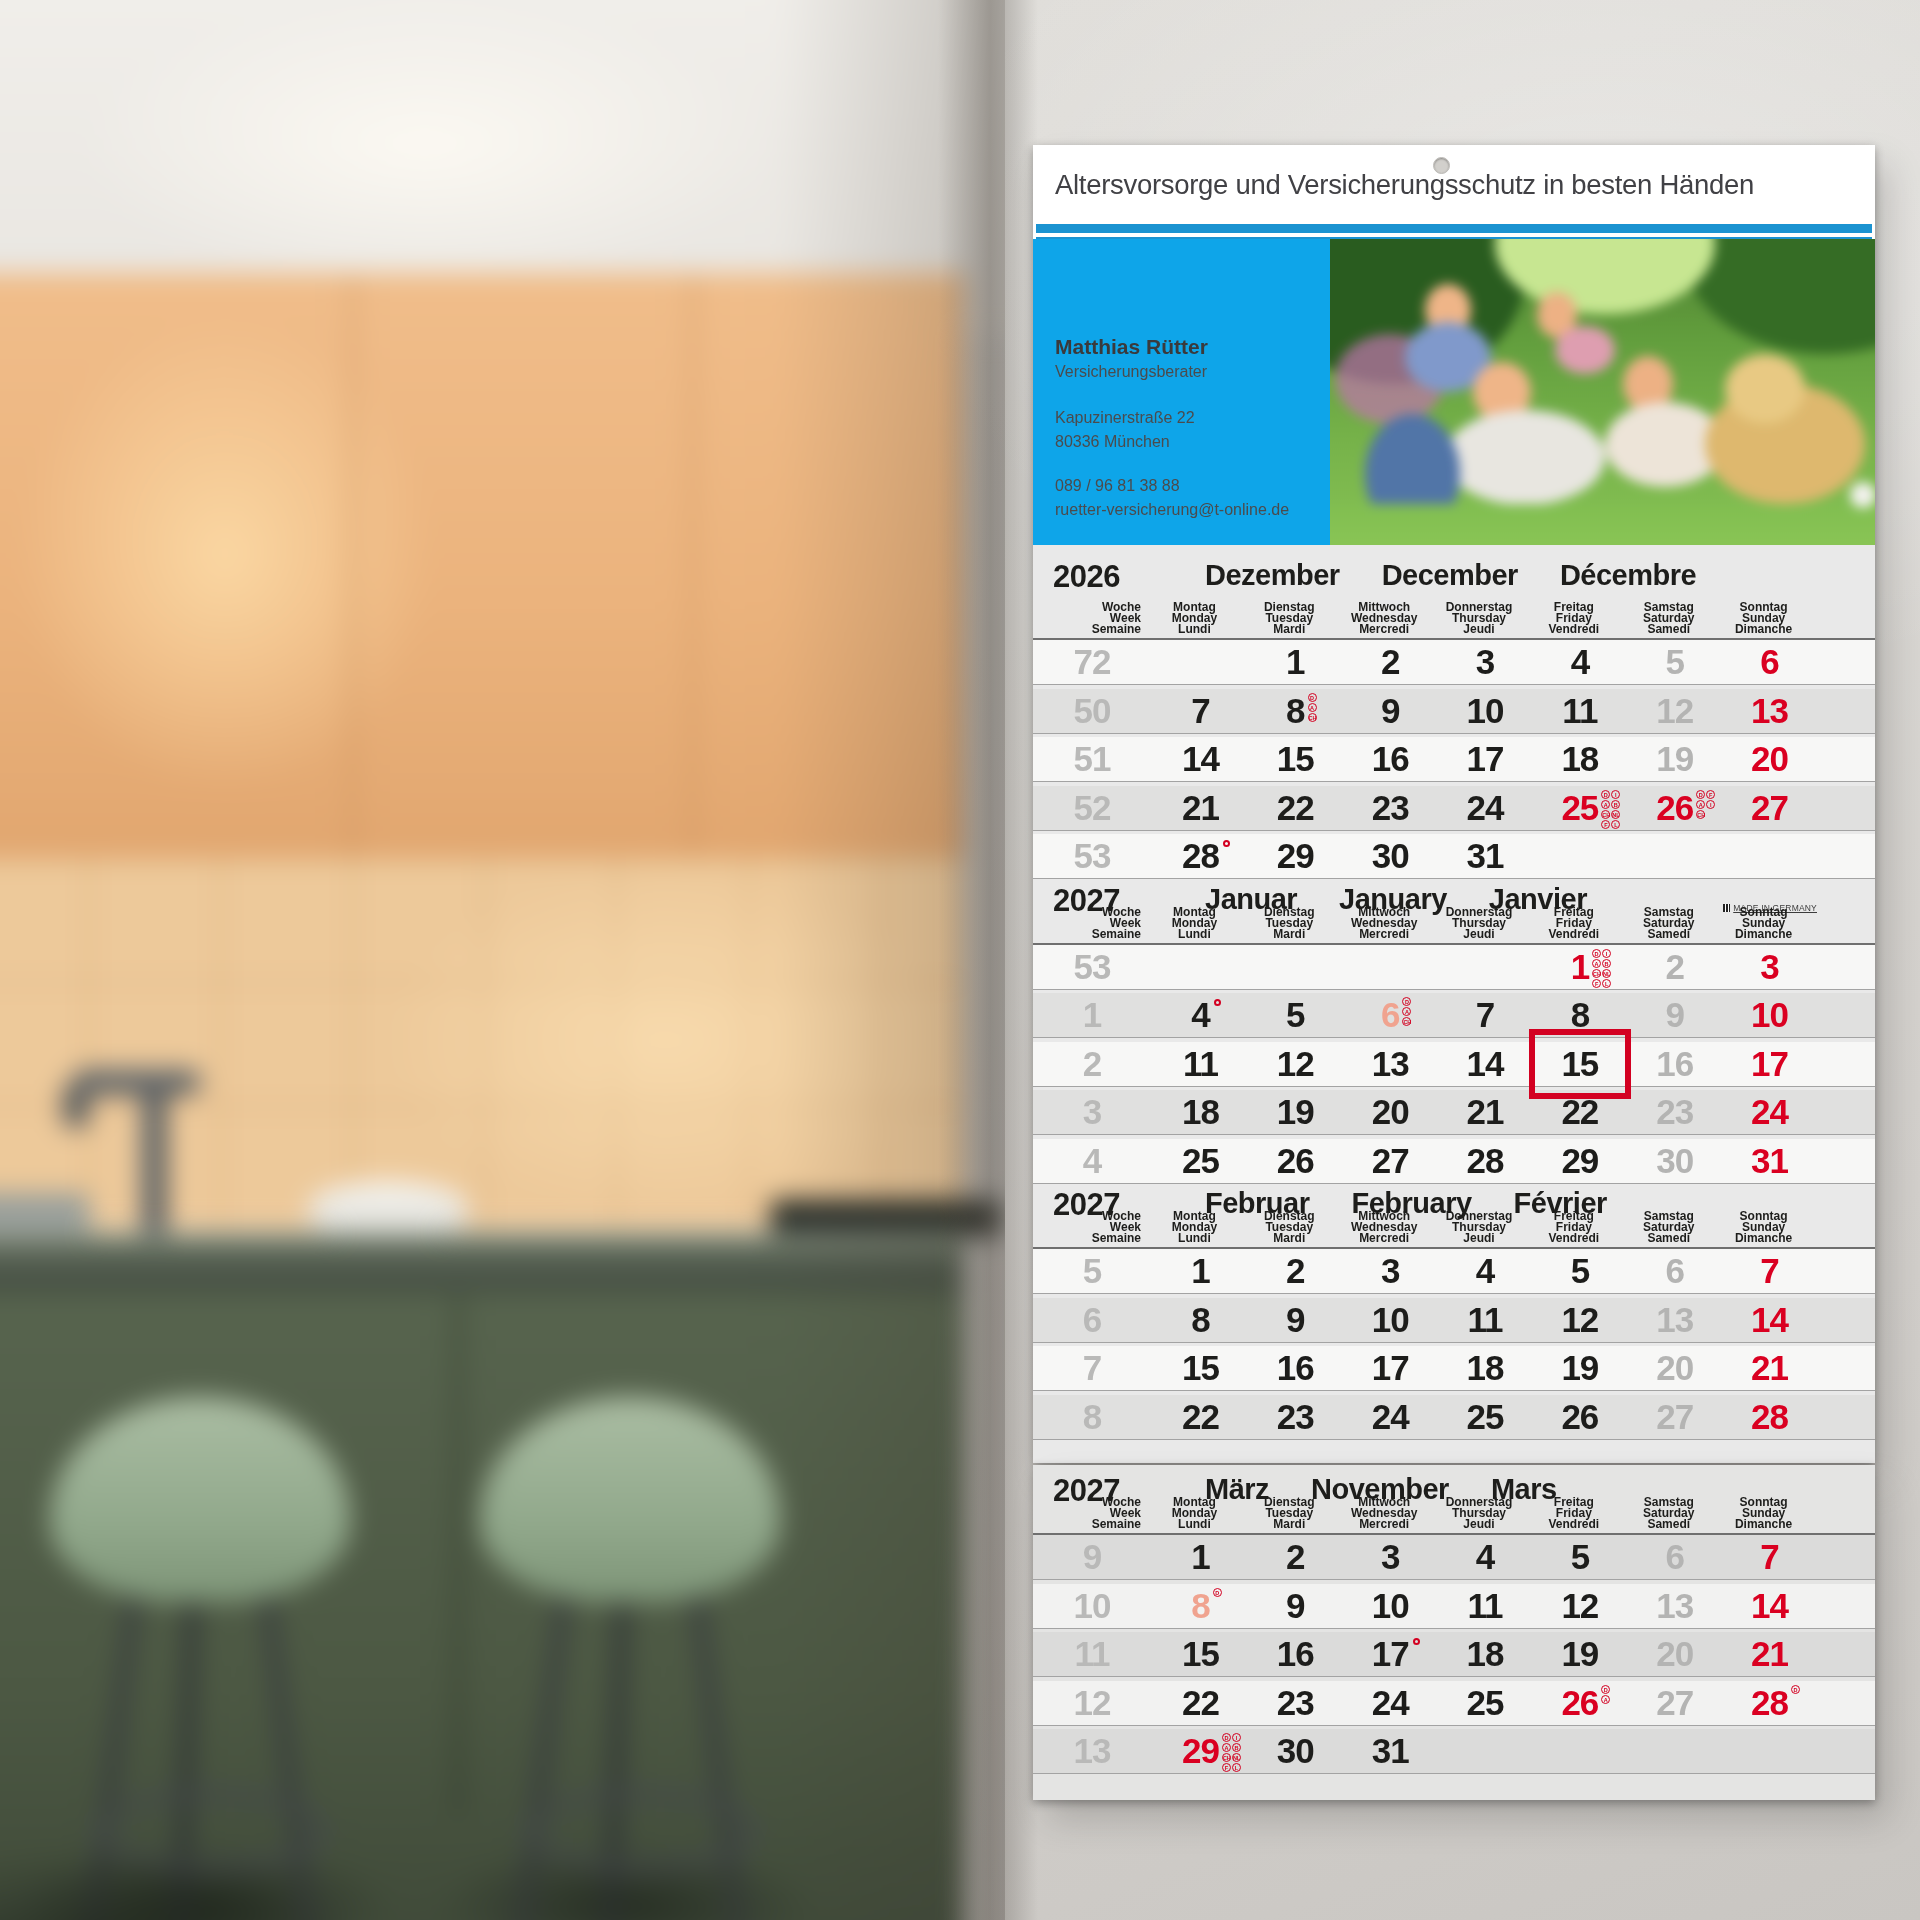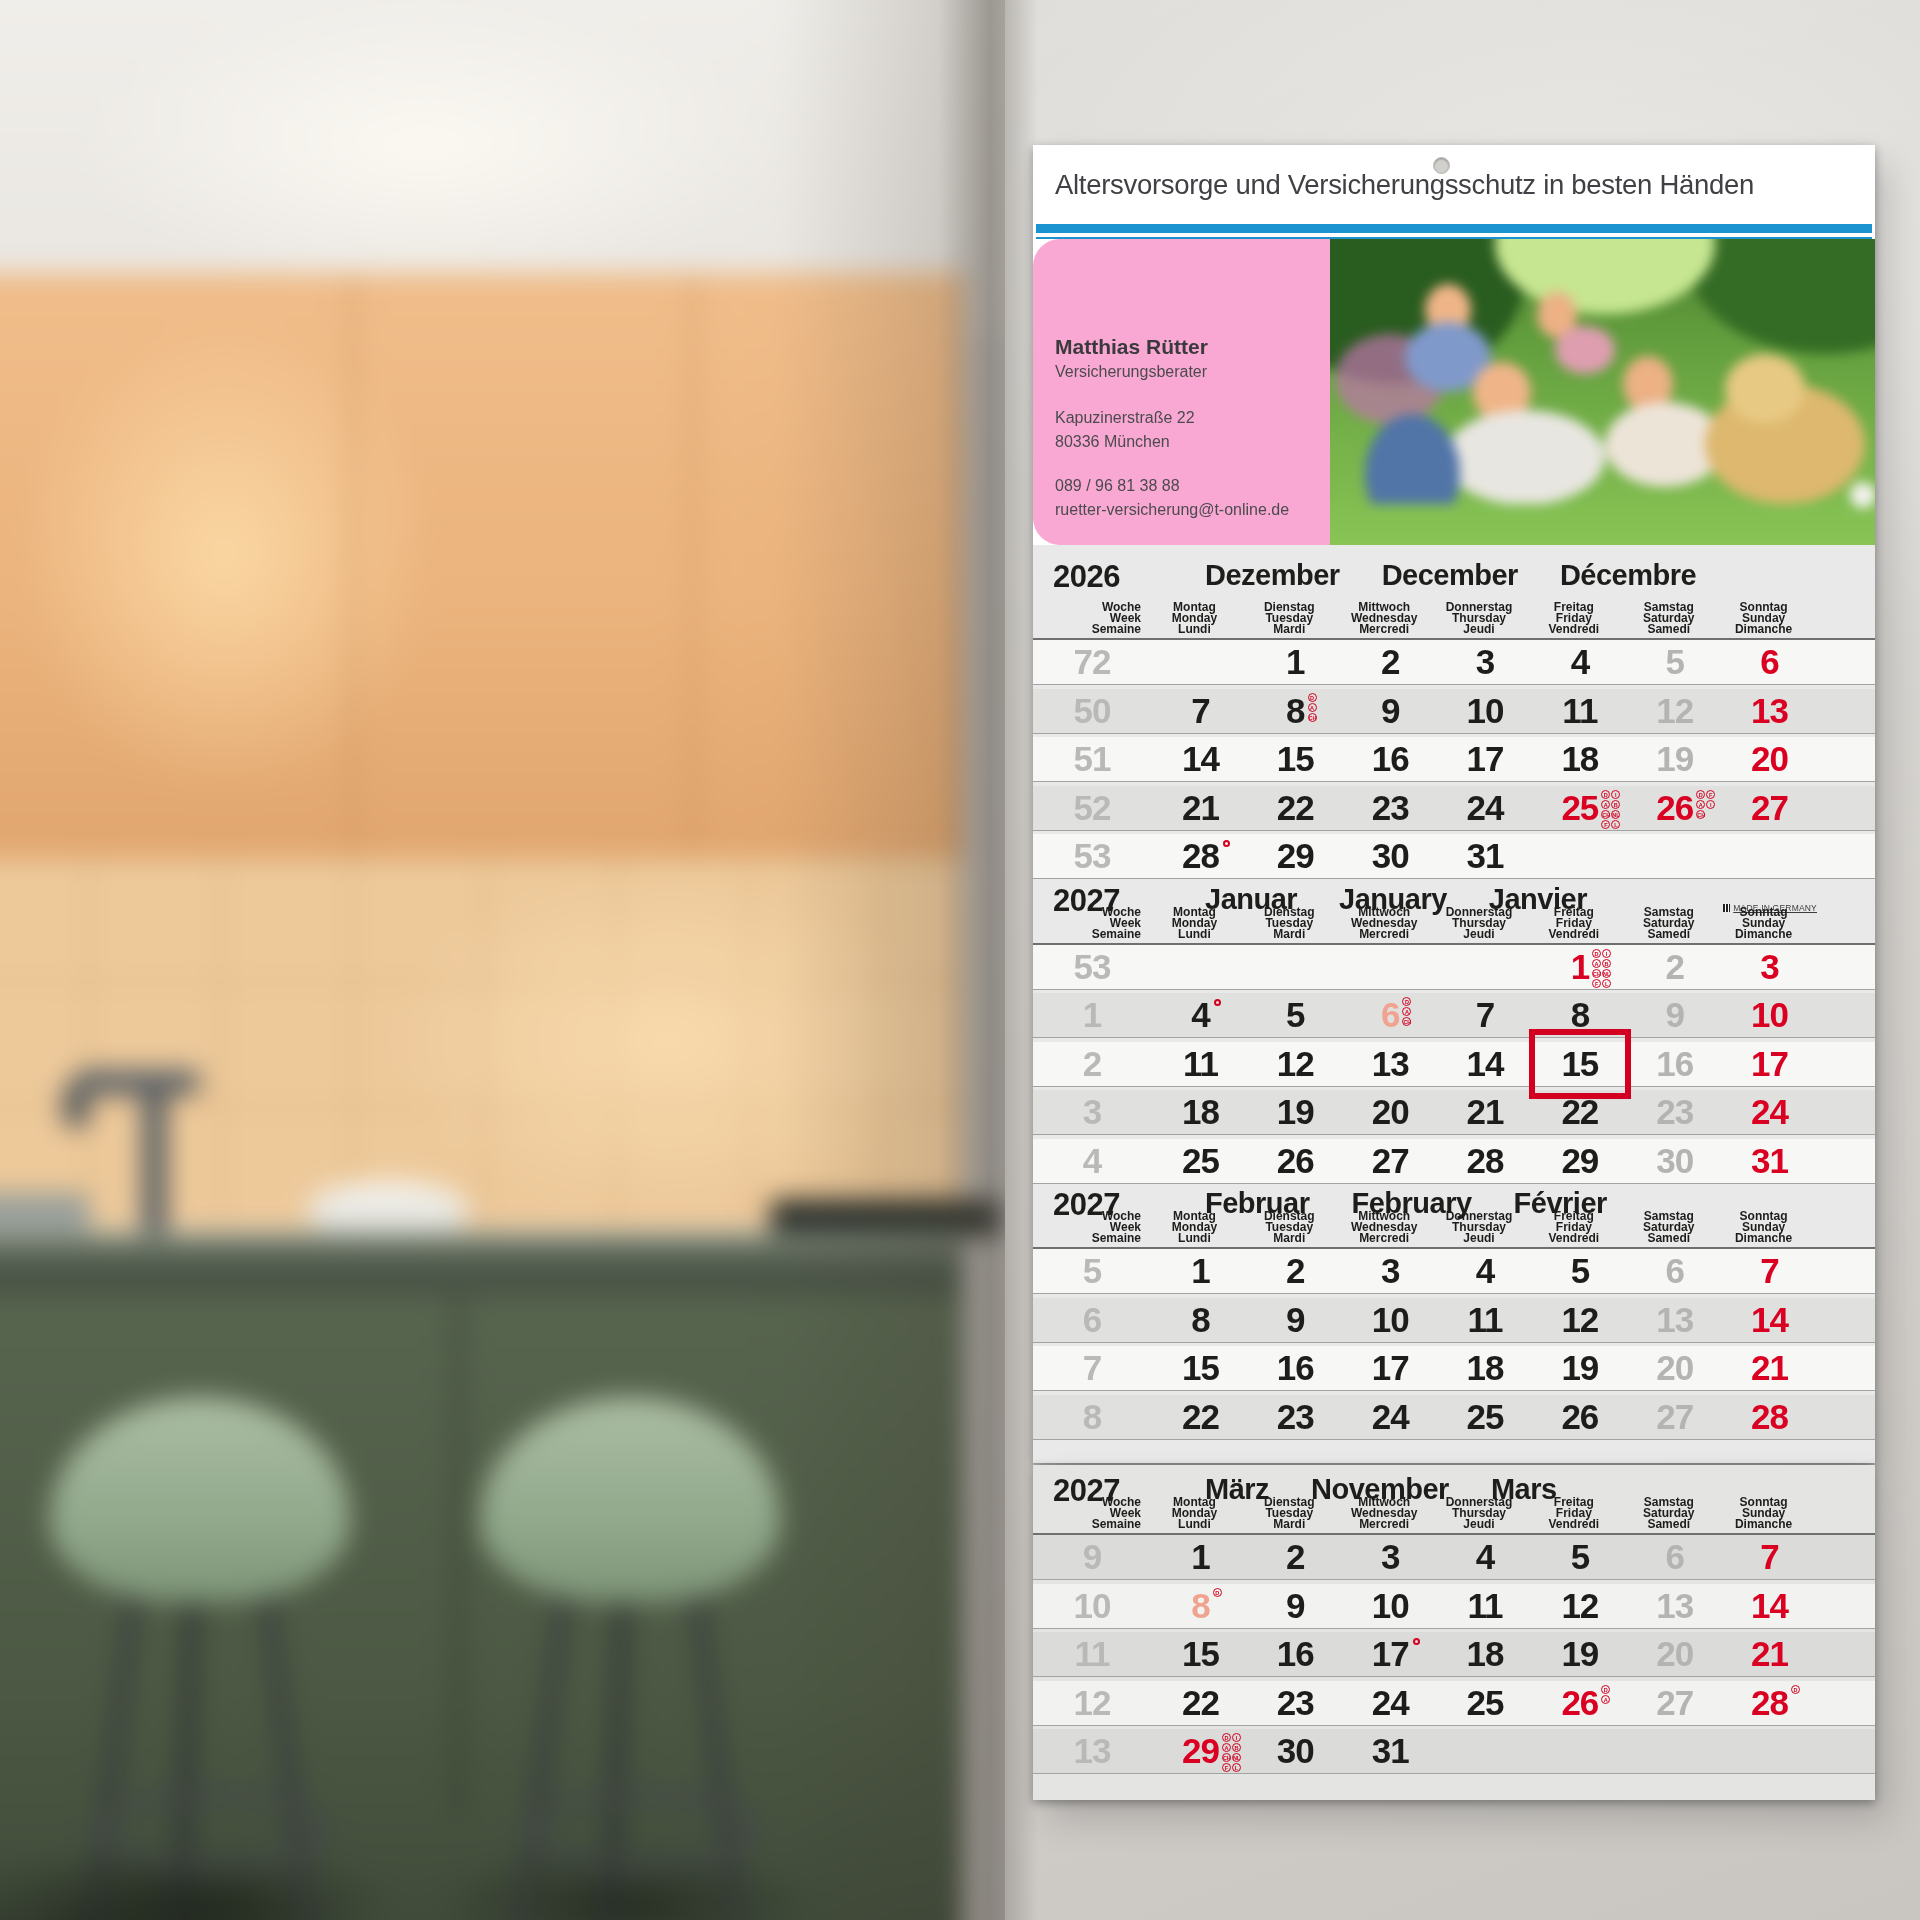--- a/index.html
+++ b/index.html
@@ -54,21 +54,21 @@
   .sheet{position:relative;background:#e9e9e9;box-shadow:0 3px 9px rgba(0,0,0,.32),14px 20px 34px rgba(0,0,0,.16);}
   .sheet-top{height:1318px;}
   .sheet-bottom{height:335px;margin-top:2px;background:#e4e4e3;}
   .head-white{background:#ffffff;}
   .cal-title{height:79px;display:flex;align-items:center;padding-left:22px;font-size:27.5px;letter-spacing:-.3px;color:#414145;position:relative;}
   .hole{position:absolute;left:400px;top:12px;width:15px;height:15px;border-radius:50%;
     background:#d2d0cc;border:1.5px solid #bcbab6;box-shadow:inset 0 1px 2px rgba(0,0,0,.35);}
   .rule-thick{height:9px;margin:0 3px;}
   .rule-gap{height:4px;background:#fff;}
   .rule-thin{height:2px;margin:0 3px;}
-  .info-band{height:306px;display:flex;background:#f9a8d4;border-radius:27px;}
+  .info-band{height:306px;display:flex;background:#0ea5e9;}
   .contact{width:297px;padding:95px 0 0 22px;box-sizing:border-box;color:#4b4b4d;font-size:16px;line-height:24px;}
   .contact .name{font-weight:bold;font-size:21px;color:#3a3a3c;line-height:26px;}
   .contact .role{margin-bottom:22px;}
   .contact .addr2{margin-bottom:20px;}
   .photo{position:relative;width:545px;height:306px;overflow:hidden;}
   .photo-blur{position:absolute;left:-25px;top:-25px;width:595px;height:356px;filter:blur(6px) saturate(1.15);}
   .ph{position:absolute;border-radius:50%;}
 
   
   .mhead{position:relative;height:62px;}

